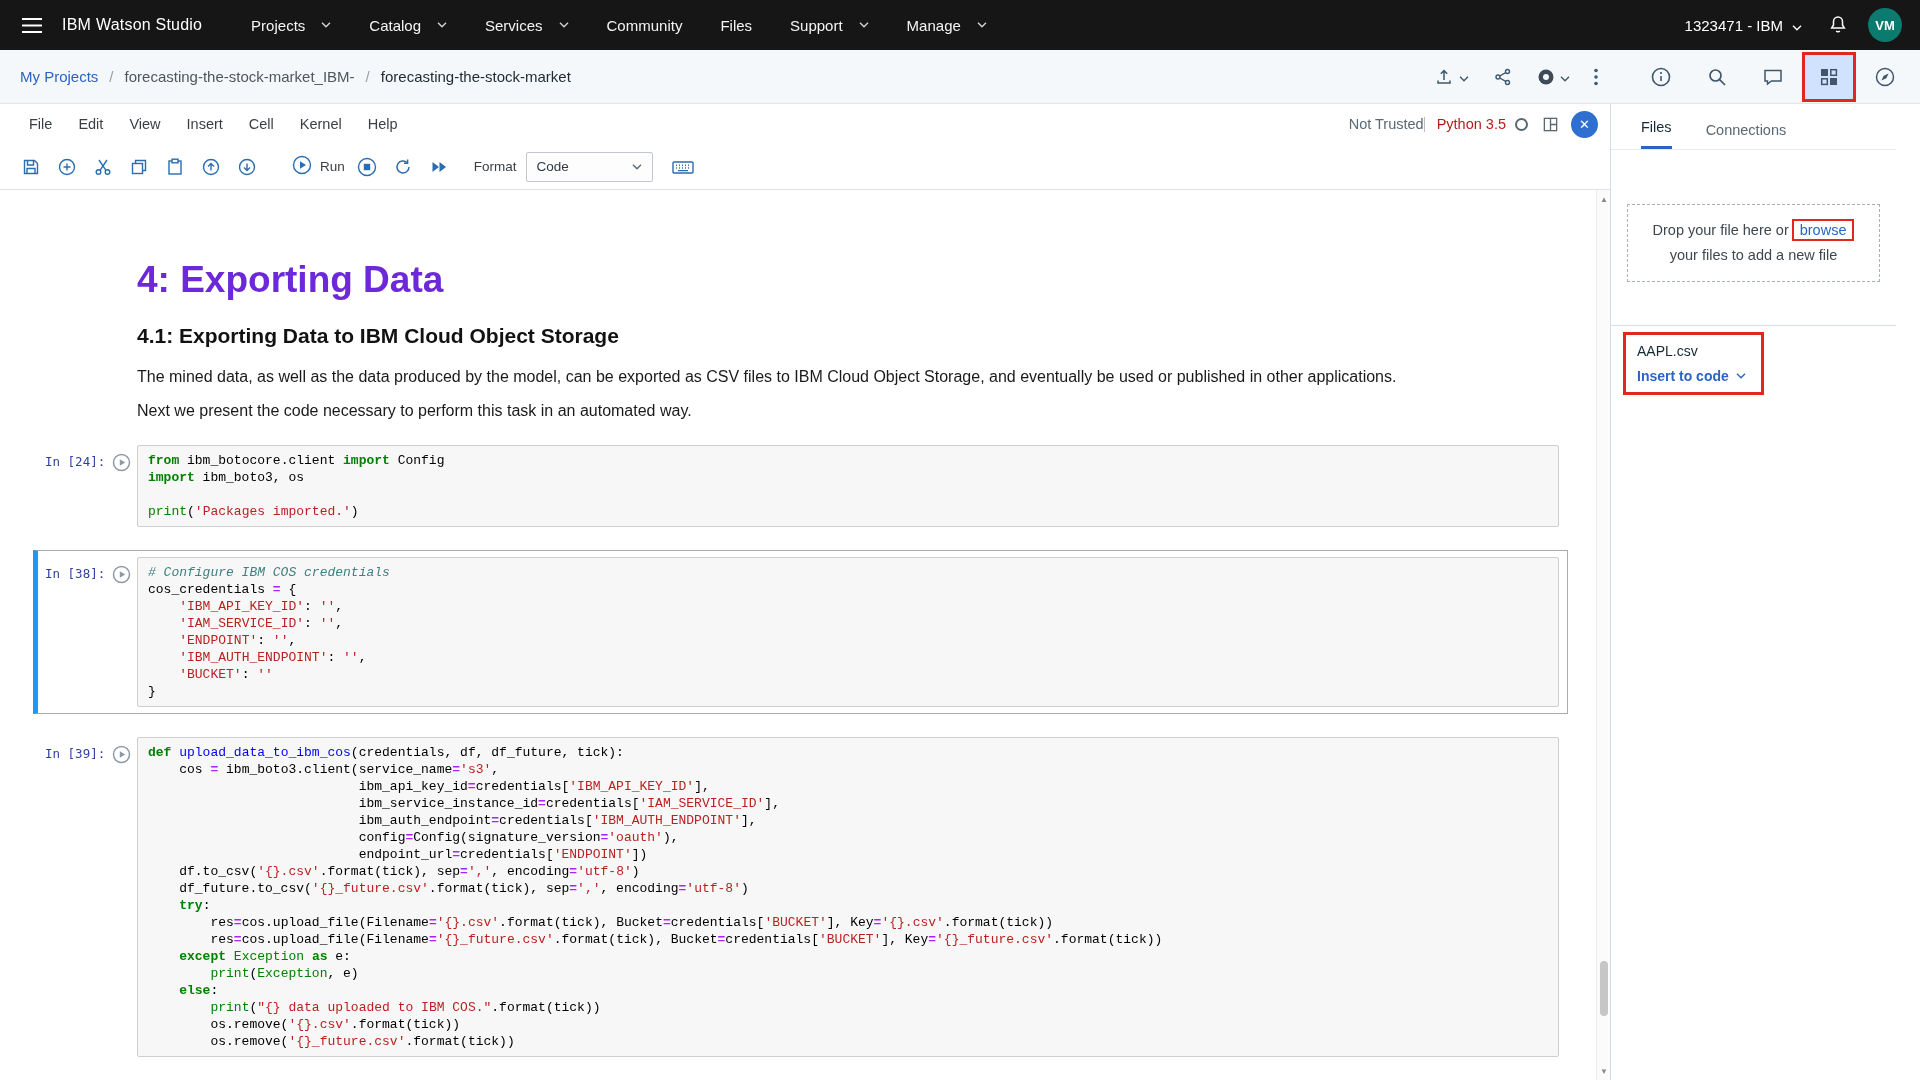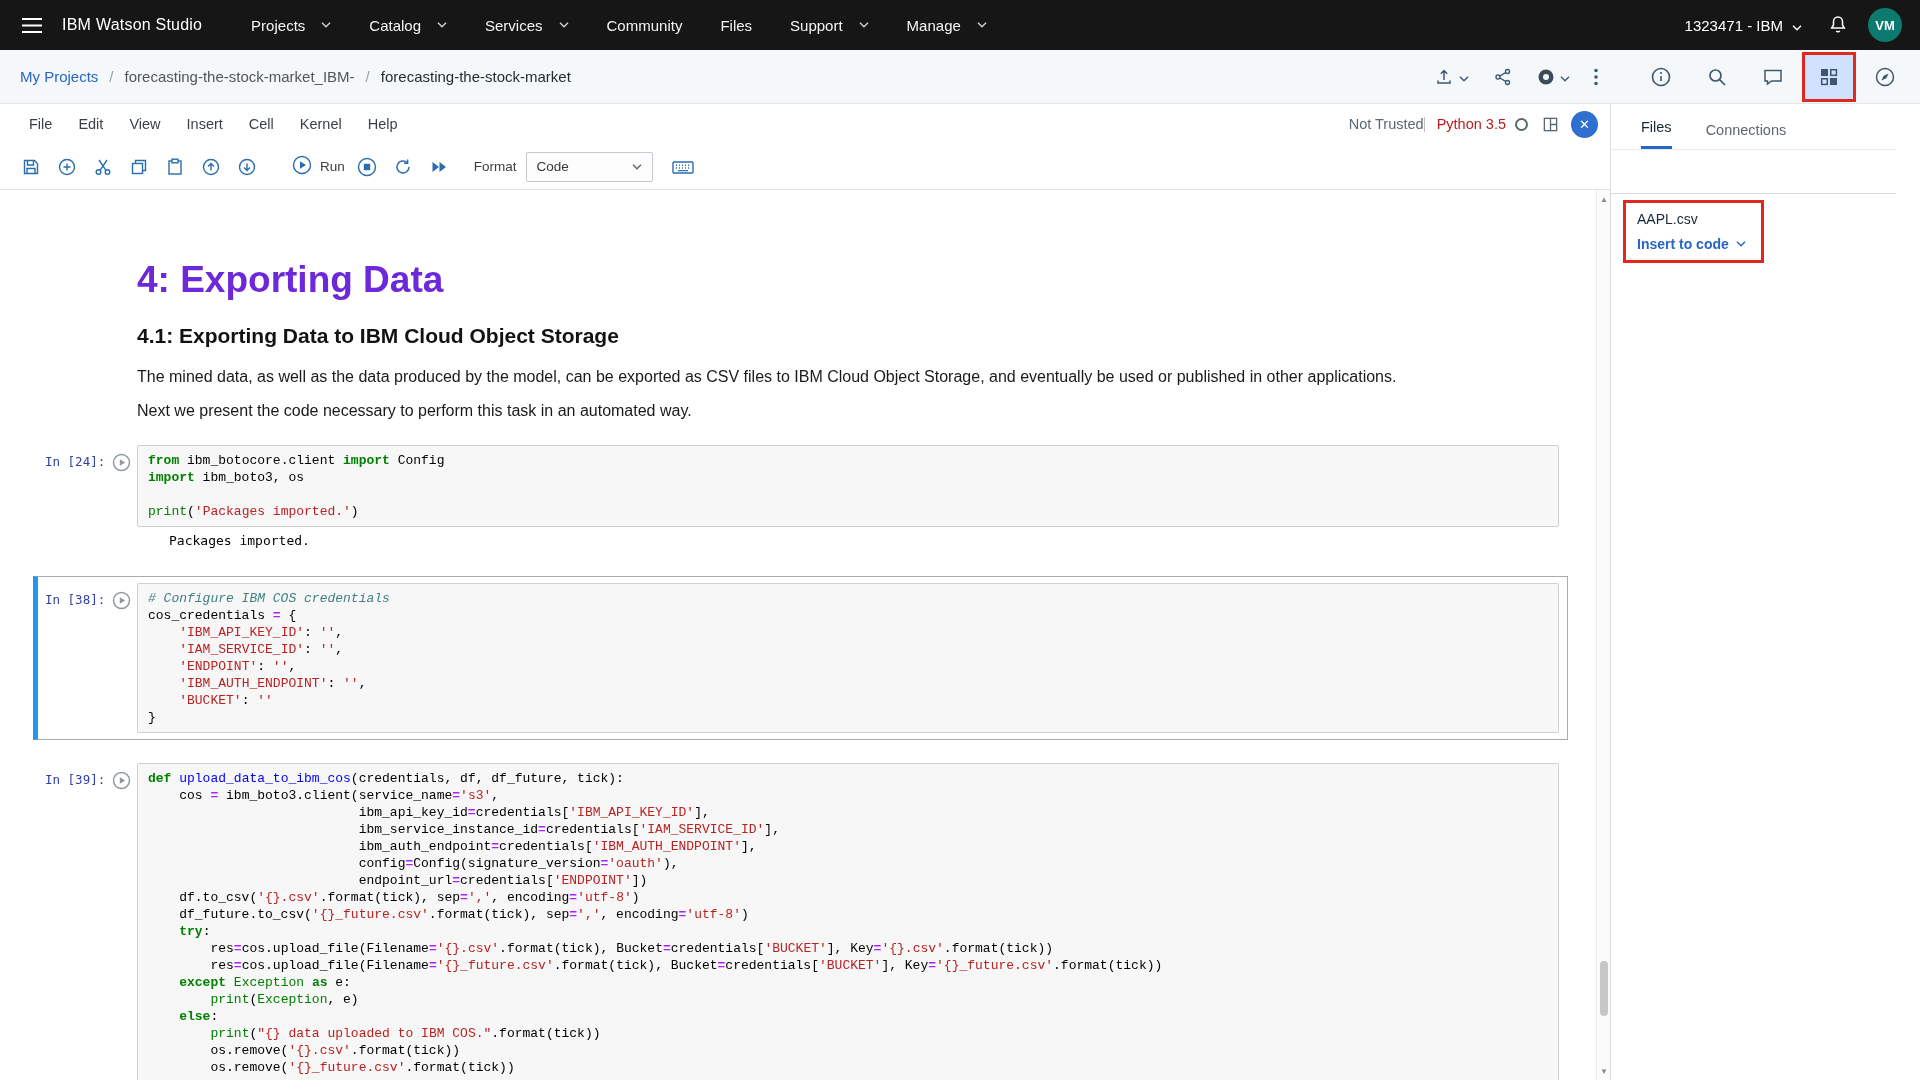--- a/index.html
+++ b/index.html
@@ -413,21 +413,20 @@
                   <svg width="19" height="19" viewBox="0 0 19 19">
                     <circle cx="9.5" cy="9.5" r="8" fill="none" stroke="#8d9aa5" stroke-width="1.5"></circle>
                     <path d="M7.8 6.2l5.4 3.3-5.4 3.3z" fill="#8d9aa5"></path>
                   </svg>
                 </span>
               </div>
               <div class="cell-main">
                 <div class="code-box">
                   <pre class="code"><div class="cl"><span class="tk-k">from</span><span class="tk-t"> ibm_botocore.client </span><span class="tk-k">import</span><span class="tk-t"> Config</span></div><div class="cl"><span class="tk-k">import</span><span class="tk-t"> ibm_boto3, os</span></div><div class="cl">&nbsp;</div><div class="cl"><span class="tk-b">print</span><span class="tk-t">(</span><span class="tk-s">'Packages imported.'</span><span class="tk-t">)</span></div></pre>
                 </div>
-                <div class="output">Packages imported.</div>
               </div>
             </div>
             <div class="cell selected">
               <div class="prompt-col">
                 <span class="prompt">In [38]:</span>
                 <span class="runbtn">
                   <svg width="19" height="19" viewBox="0 0 19 19">
                     <circle cx="9.5" cy="9.5" r="8" fill="none" stroke="#8d9aa5" stroke-width="1.5"></circle>
                     <path d="M7.8 6.2l5.4 3.3-5.4 3.3z" fill="#8d9aa5"></path>
                   </svg>
@@ -463,20 +462,24 @@
         <div class="arr dn">▼</div>
       </div>
     </div>
   </div>
 
   <aside class="side-panel">
     <div class="ptabs" id="ptabs">
         <div class="ptab active">Files</div>
         <div class="ptab">Connections</div>
       </div>
+    <div class="dropzone">
+      <span>Drop your file here or</span><span class="red-box-inline"><a class="browse">browse</a></span><br>
+      <span>your files to add a new file</span>
+    </div>
     <div class="pdivider"></div>
     <div class="file-box">
       <div class="fname">AAPL.csv</div>
       <div class="insert">
         <span>Insert to code</span>
         <span class="caret" id="ins-caret">
             <svg width="10" height="6" viewBox="0 0 10 6">
               <path d="M1 .8l4 4 4-4" fill="none" stroke="currentColor" stroke-width="1.4"></path>
             </svg>
           </span>

